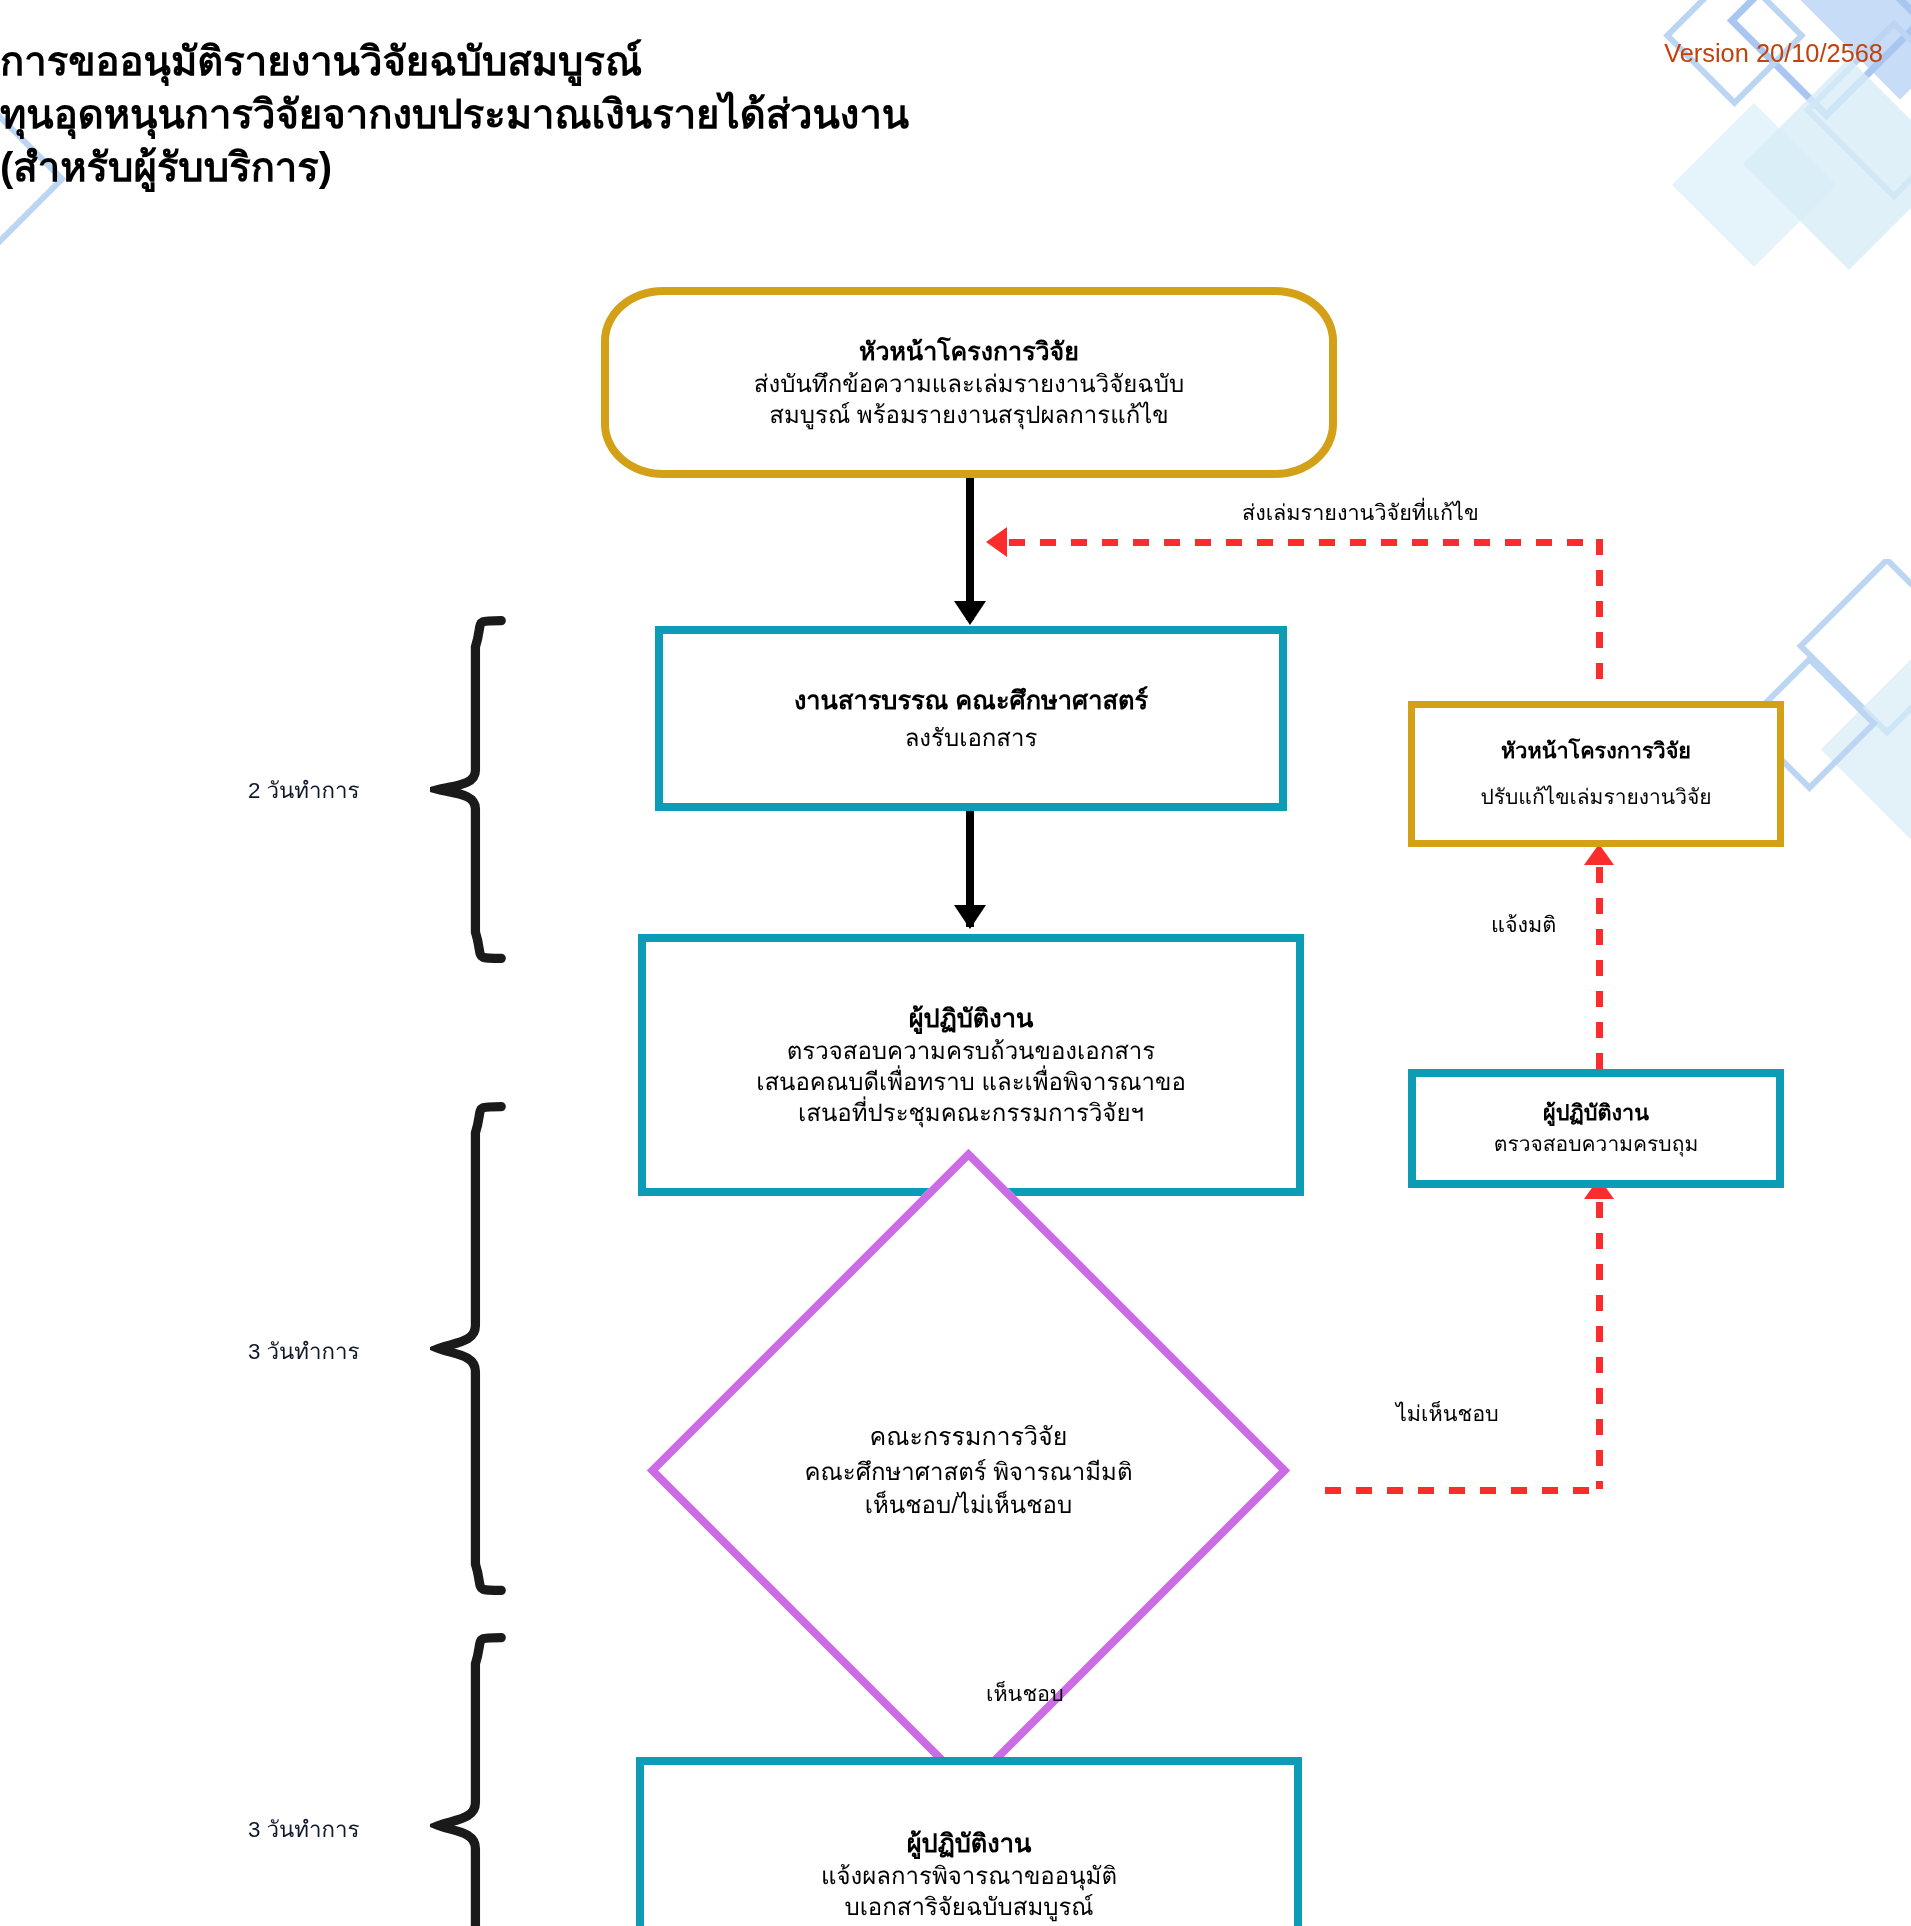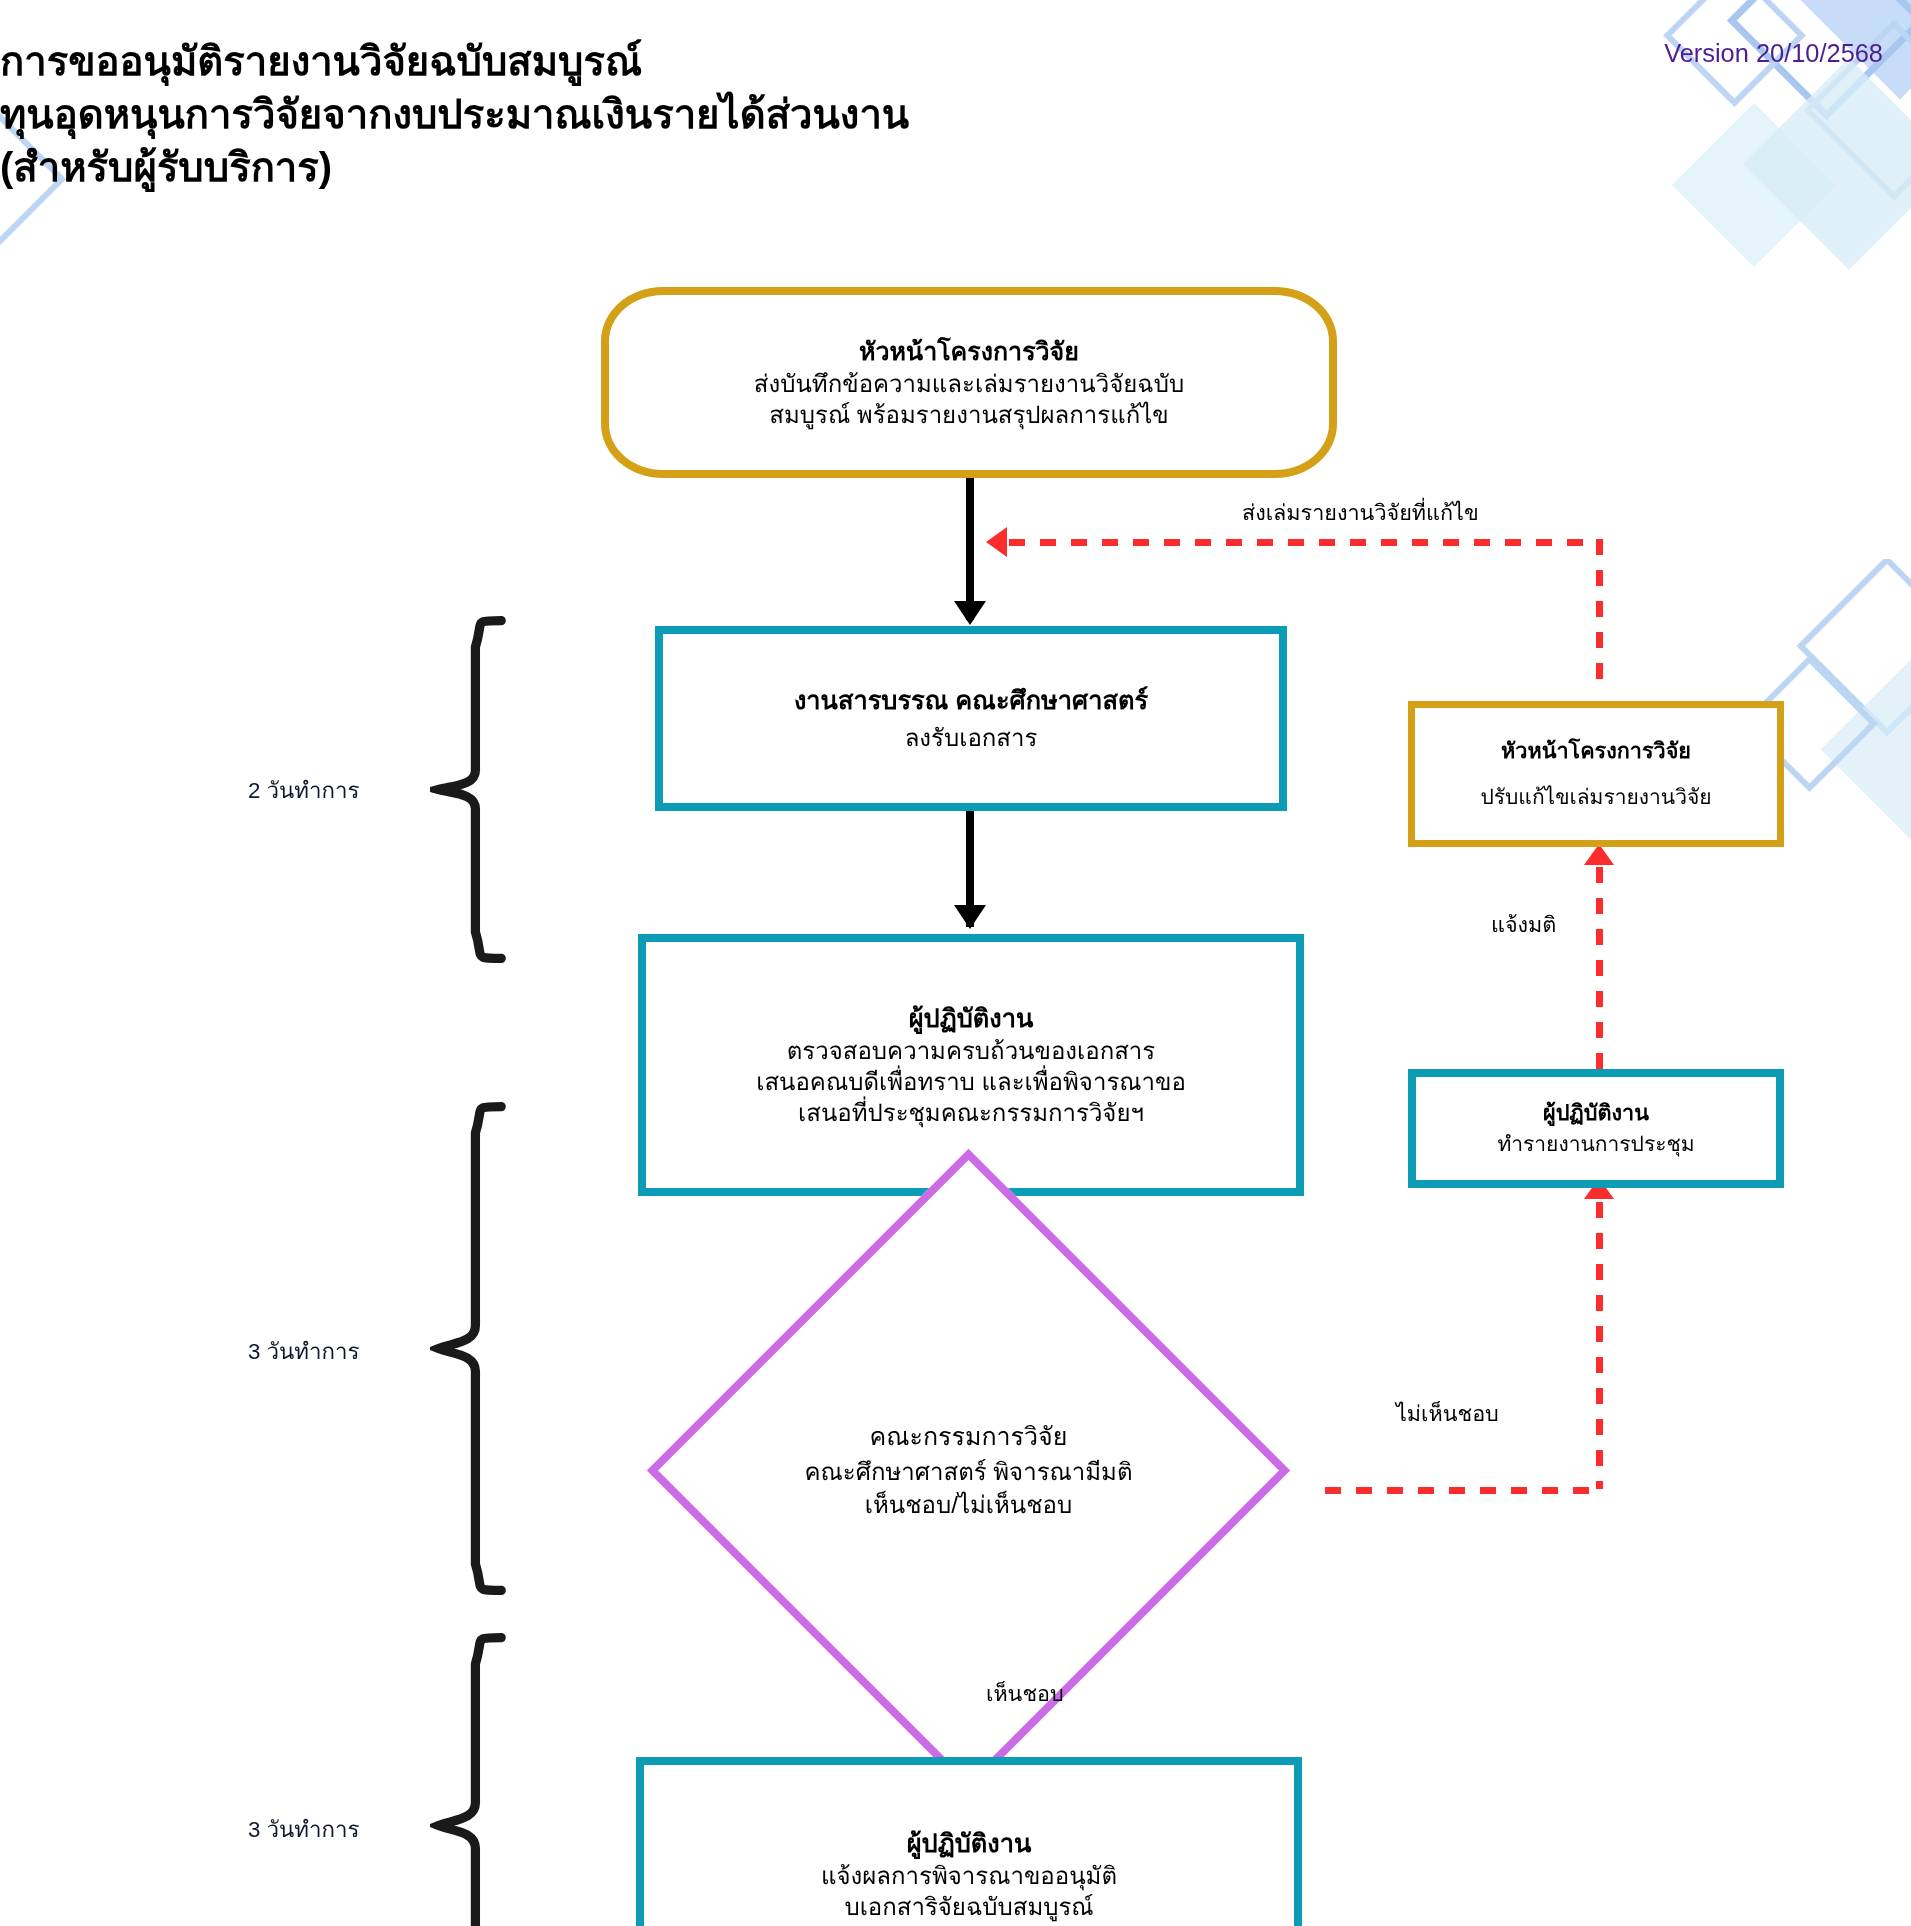--- a/index.html
+++ b/index.html
@@ -22,21 +22,21 @@
   
   .title-wrap{
     position:absolute;left:0;top:35px;width:1912px;text-align:left;
     z-index:5;
   }
   .title-line{
     font-size:40px;font-weight:bold;color:#000;line-height:1.33;
     letter-spacing:0px;
   }
   .version{
-    position:absolute;right:29px;top:39px;font-size:25.4px;color:#4c1d95;z-index:6;
+    position:absolute;right:29px;top:39px;font-size:25.4px;color:#c2410c;z-index:6;
     font-family:"Liberation Sans",sans-serif;
   }
 
   
   .node{
     position:absolute;box-sizing:border-box;
     display:flex;flex-direction:column;align-items:center;justify-content:center;
     text-align:center;color:#000;z-index:4;background:#fff;
   }
   .node .hd{font-weight:bold;}
@@ -180,21 +180,21 @@
     <div class="line" style="font-size:24px;">บเอกสาริจัยฉบับสมบูรณ์</div>
   </div>
 
   <div class="node rect-gold" style="left:1408px;top:701px;width:376px;height:146px;">
     <div class="hd line" style="font-size:21.6px;">หัวหน้าโครงการวิจัย</div>
     <div class="line" style="font-size:21px;margin-top:18px;">ปรับแก้ไขเล่มรายงานวิจัย</div>
   </div>
 
   <div class="node rect" style="left:1408px;top:1069px;width:376px;height:119px;">
     <div class="hd line" style="font-size:21.6px;">ผู้ปฏิบัติงาน</div>
-    <div class="line" style="font-size:21px;margin-top:3.1px;">ทำรายงานการประชุม</div>
+    <div class="line" style="font-size:21px;margin-top:3.1px;">ตรวจสอบความครบถุม</div>
   </div>
 
   <div class="elabel" style="left:1242px;top:495px;">ส่งเล่มรายงานวิจัยที่แก้ไข</div>
   <div class="elabel" style="left:1491px;top:907px;">แจ้งมติ</div>
   <div class="elabel" style="left:1396px;top:1396px;">ไม่เห็นชอบ</div>
   <div class="elabel" style="left:986px;top:1676px;">เห็นชอบ</div>
 
   <svg class="brace" style="left:430px;top:616px;width:77px;height:347px;" viewBox="0 0 200 900" preserveAspectRatio="none">
     <path d="M185 12 C110 12 140 12 118 80 L118 400 C118 440 60 440 22 450 C60 460 118 460 118 500 L118 820 C140 888 110 888 185 888" fill="none" stroke="#1a1a1a" stroke-width="24" stroke-linecap="round"></path>
   </svg>

